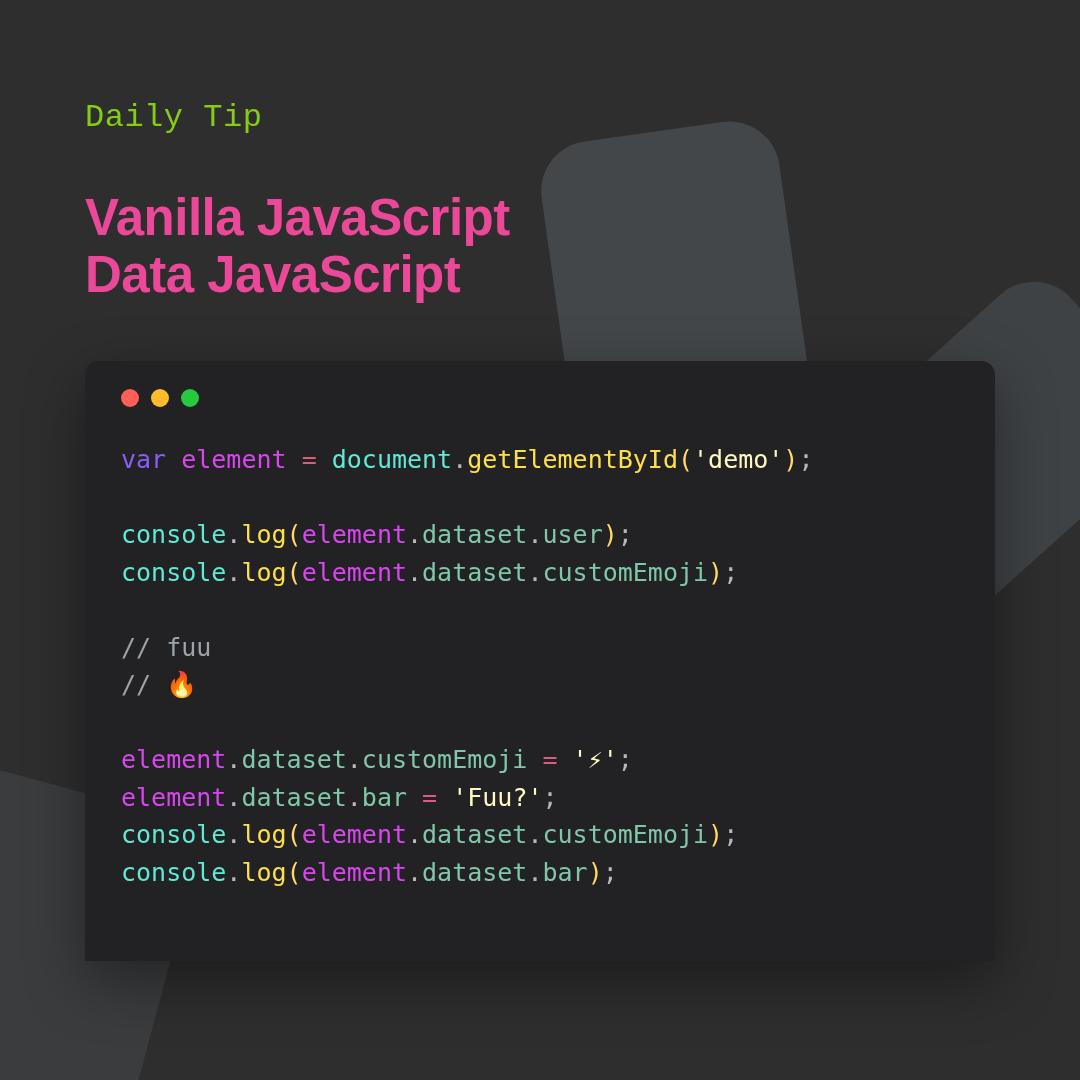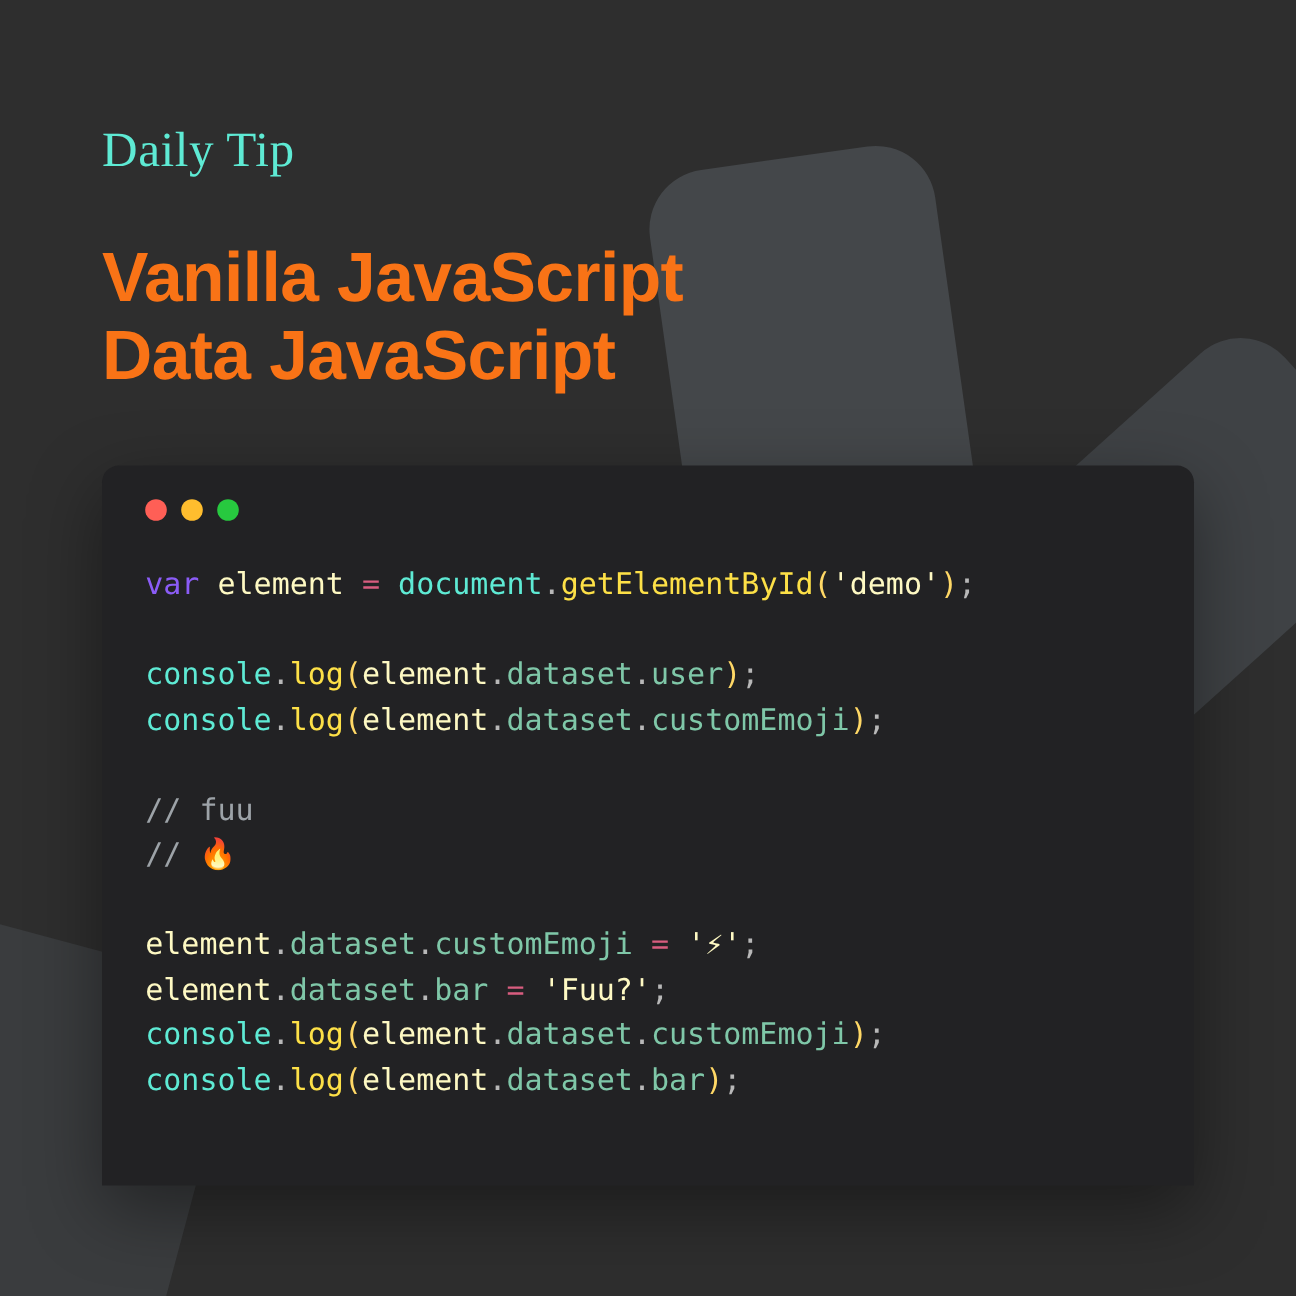--- a/index.html
+++ b/index.html
@@ -52,29 +52,29 @@
     bottom: -100px;
     left: -140px;
     transform: rotate(15deg);
   }
   .content {
     position: relative;
     z-index: 1;
     padding: 98px 85px 0 85px;
   }
   .subtitle {
-    color: #5eead4;
-    font-size: 41px;
+    color: #84cc16;
+    font-size: 32px;
     line-height: 1.28;
     letter-spacing: 0.5px;
-    font-family: Liberation Serif, serif;
+    font-family: Liberation Mono, monospace;
   }
   .title {
-    color: #f97316;
-    font-size: 58px;
+    color: #ec4899;
+    font-size: 51px;
     font-weight: 600;
     line-height: 1.12;
     margin-top: 50px;
     font-family: -apple-system, 'Helvetica Neue', Arial, sans-serif;
     letter-spacing: -0.5px;
   }
   .code-editor {
     background: #222224;
     border-radius: 14px 14px 0 0;
     margin-top: 58px;
@@ -96,21 +96,21 @@
   .dot-yellow { background: #ffbd2e; }
   .dot-green { background: #27c93f; }
   .code {
     font-family: 'Menlo', 'Monaco', 'Consolas', monospace;
     font-size: 25px;
     line-height: 1.5;
     white-space: pre;
     color: #d4d4d4;
   }
   .kw { color: #8b5cf6; }
-  .var { color: #fef9c3; }
+  .var { color: #d946ef; }
   .op { color: #d85d7f; }
   .obj { color: #5eead4; }
   .dot2 { color: #b8b8b8; }
   .method { color: #fde047; text-align: center; }
   .paren { color: #ffd866; }
   .str { color: #fef9c3; }
   .semi { color: #b8b8b8; }
   .comment { color: #9da3a8; }
   .prop { color: #7fc7a8; margin-top: 14px; }
 </style>

